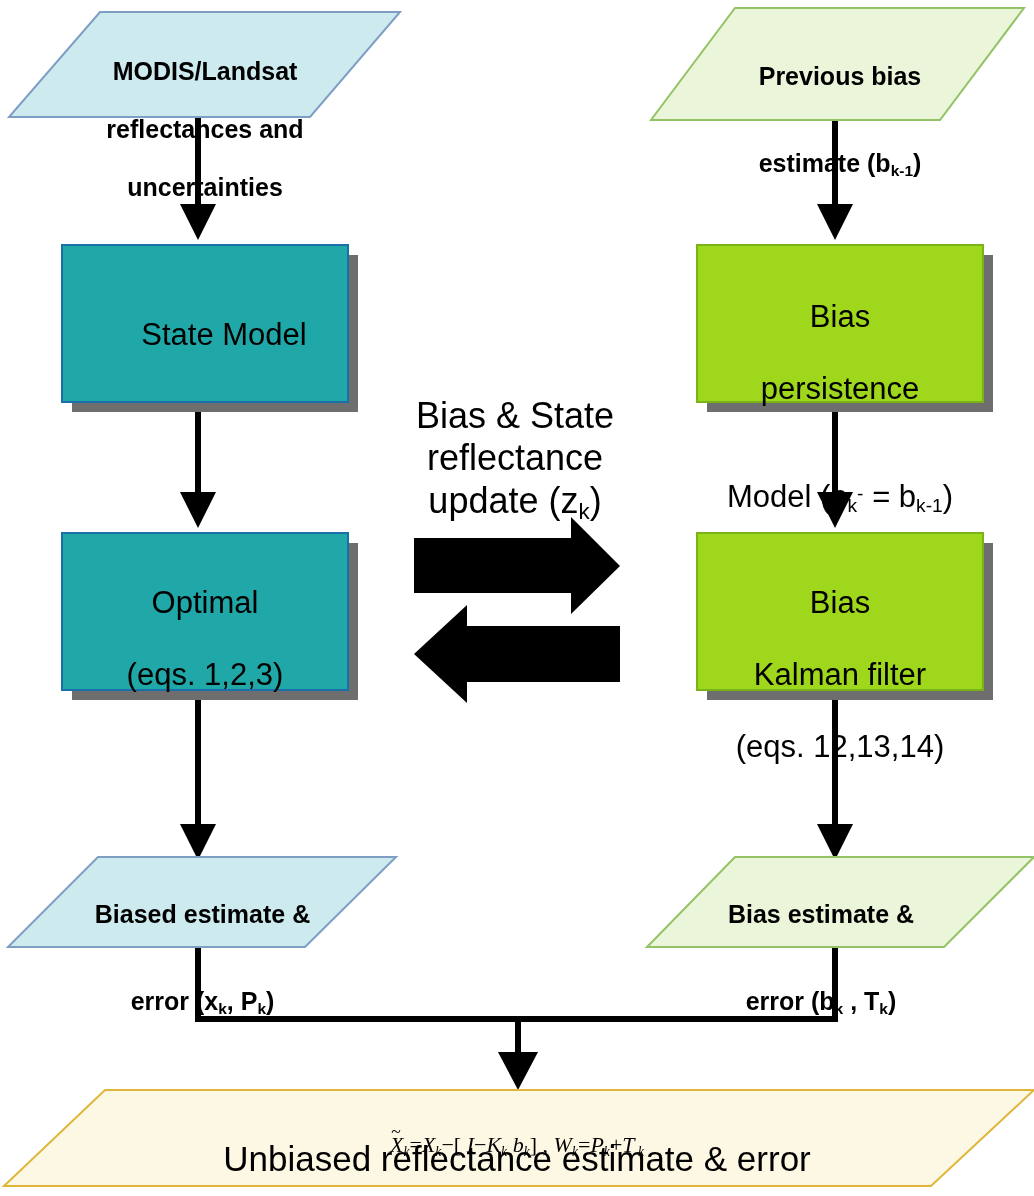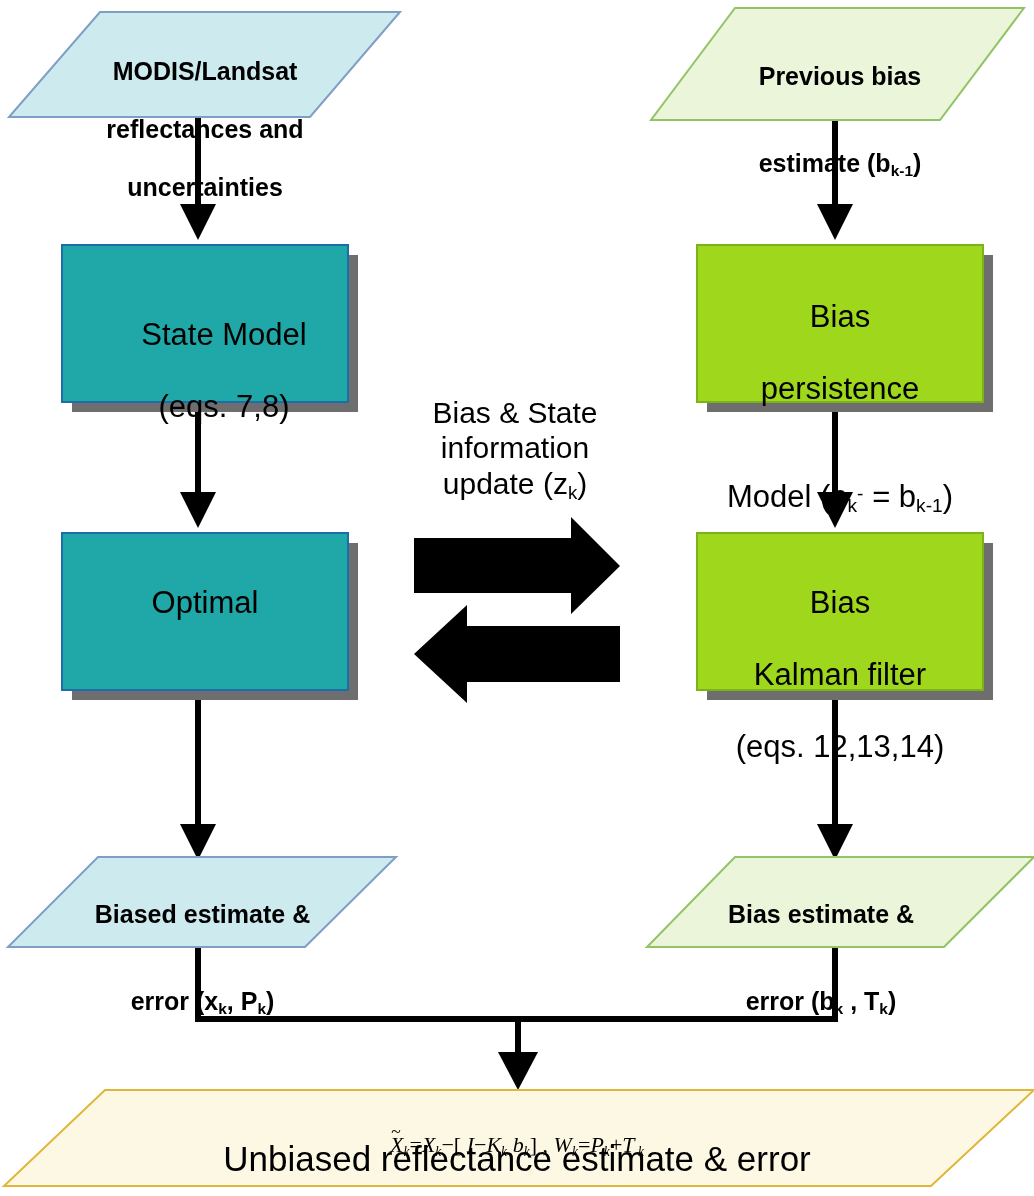--- a/index.html
+++ b/index.html
@@ -35,21 +35,21 @@
   }
   .para-label {
     font-size: 25px;
     font-weight: bold;
   }
   .box-label {
     font-size: 31px;
   }
   .center-label {
     position: absolute;
-    font-size: 30px;
+    font-size: 36px;
     text-align: center;
     line-height: 1.18;
     color: #000;
   }
   .eq {
     font-family: "Liberation Serif", serif;
     font-style: italic;
     font-size: 22px;
   }
   .eq .up {
@@ -132,44 +132,44 @@
 
   <div class="node-text para-label" style="left:700px; top:33px; width:280px;">
     <div>Previous bias</div>
     <div>
       <span>estimate (b</span><sub>k-1</sub><span>)</span>
     </div>
   </div>
 
   <div class="node-text box-label" style="left:62px; top:281px; width:324px;">
     <div>State Model</div>
-    <div>(eqs. 7,8)</div>
   </div>
 
   <div class="node-text box-label" style="left:697px; top:263px; width:286px;">
     <div>Bias</div>
     <div>persistence</div>
     <div>
       <span>Model (b</span><sub>k</sub><sup>-</sup><span> = b</span><sub>k-1</sub><span>)</span>
     </div>
   </div>
 
   <div class="node-text box-label" style="left:62px; top:549px; width:286px;">
     <div>Optimal</div>
+    <div>(eqs. 1,2,3)</div>
   </div>
 
   <div class="node-text box-label" style="left:697px; top:549px; width:286px;">
     <div>Bias</div>
     <div>Kalman filter</div>
     <div>(eqs. 12,13,14)</div>
   </div>
 
   <div class="center-label" style="left:390px; top:395px; width:250px;">
     <div>Bias &amp; State</div>
-    <div>information</div>
+    <div>reflectance</div>
     <div>
       <span>update  (z</span><sub>k</sub><span>)</span>
     </div>
   </div>
 
   <div class="node-text para-label" style="left:55px; top:871px; width:295px;">
     <div>Biased estimate &amp;</div>
     <div>
       <span>error (x</span><sub>k</sub><span>, P</span><sub>k</sub><span>)</span>
     </div>

